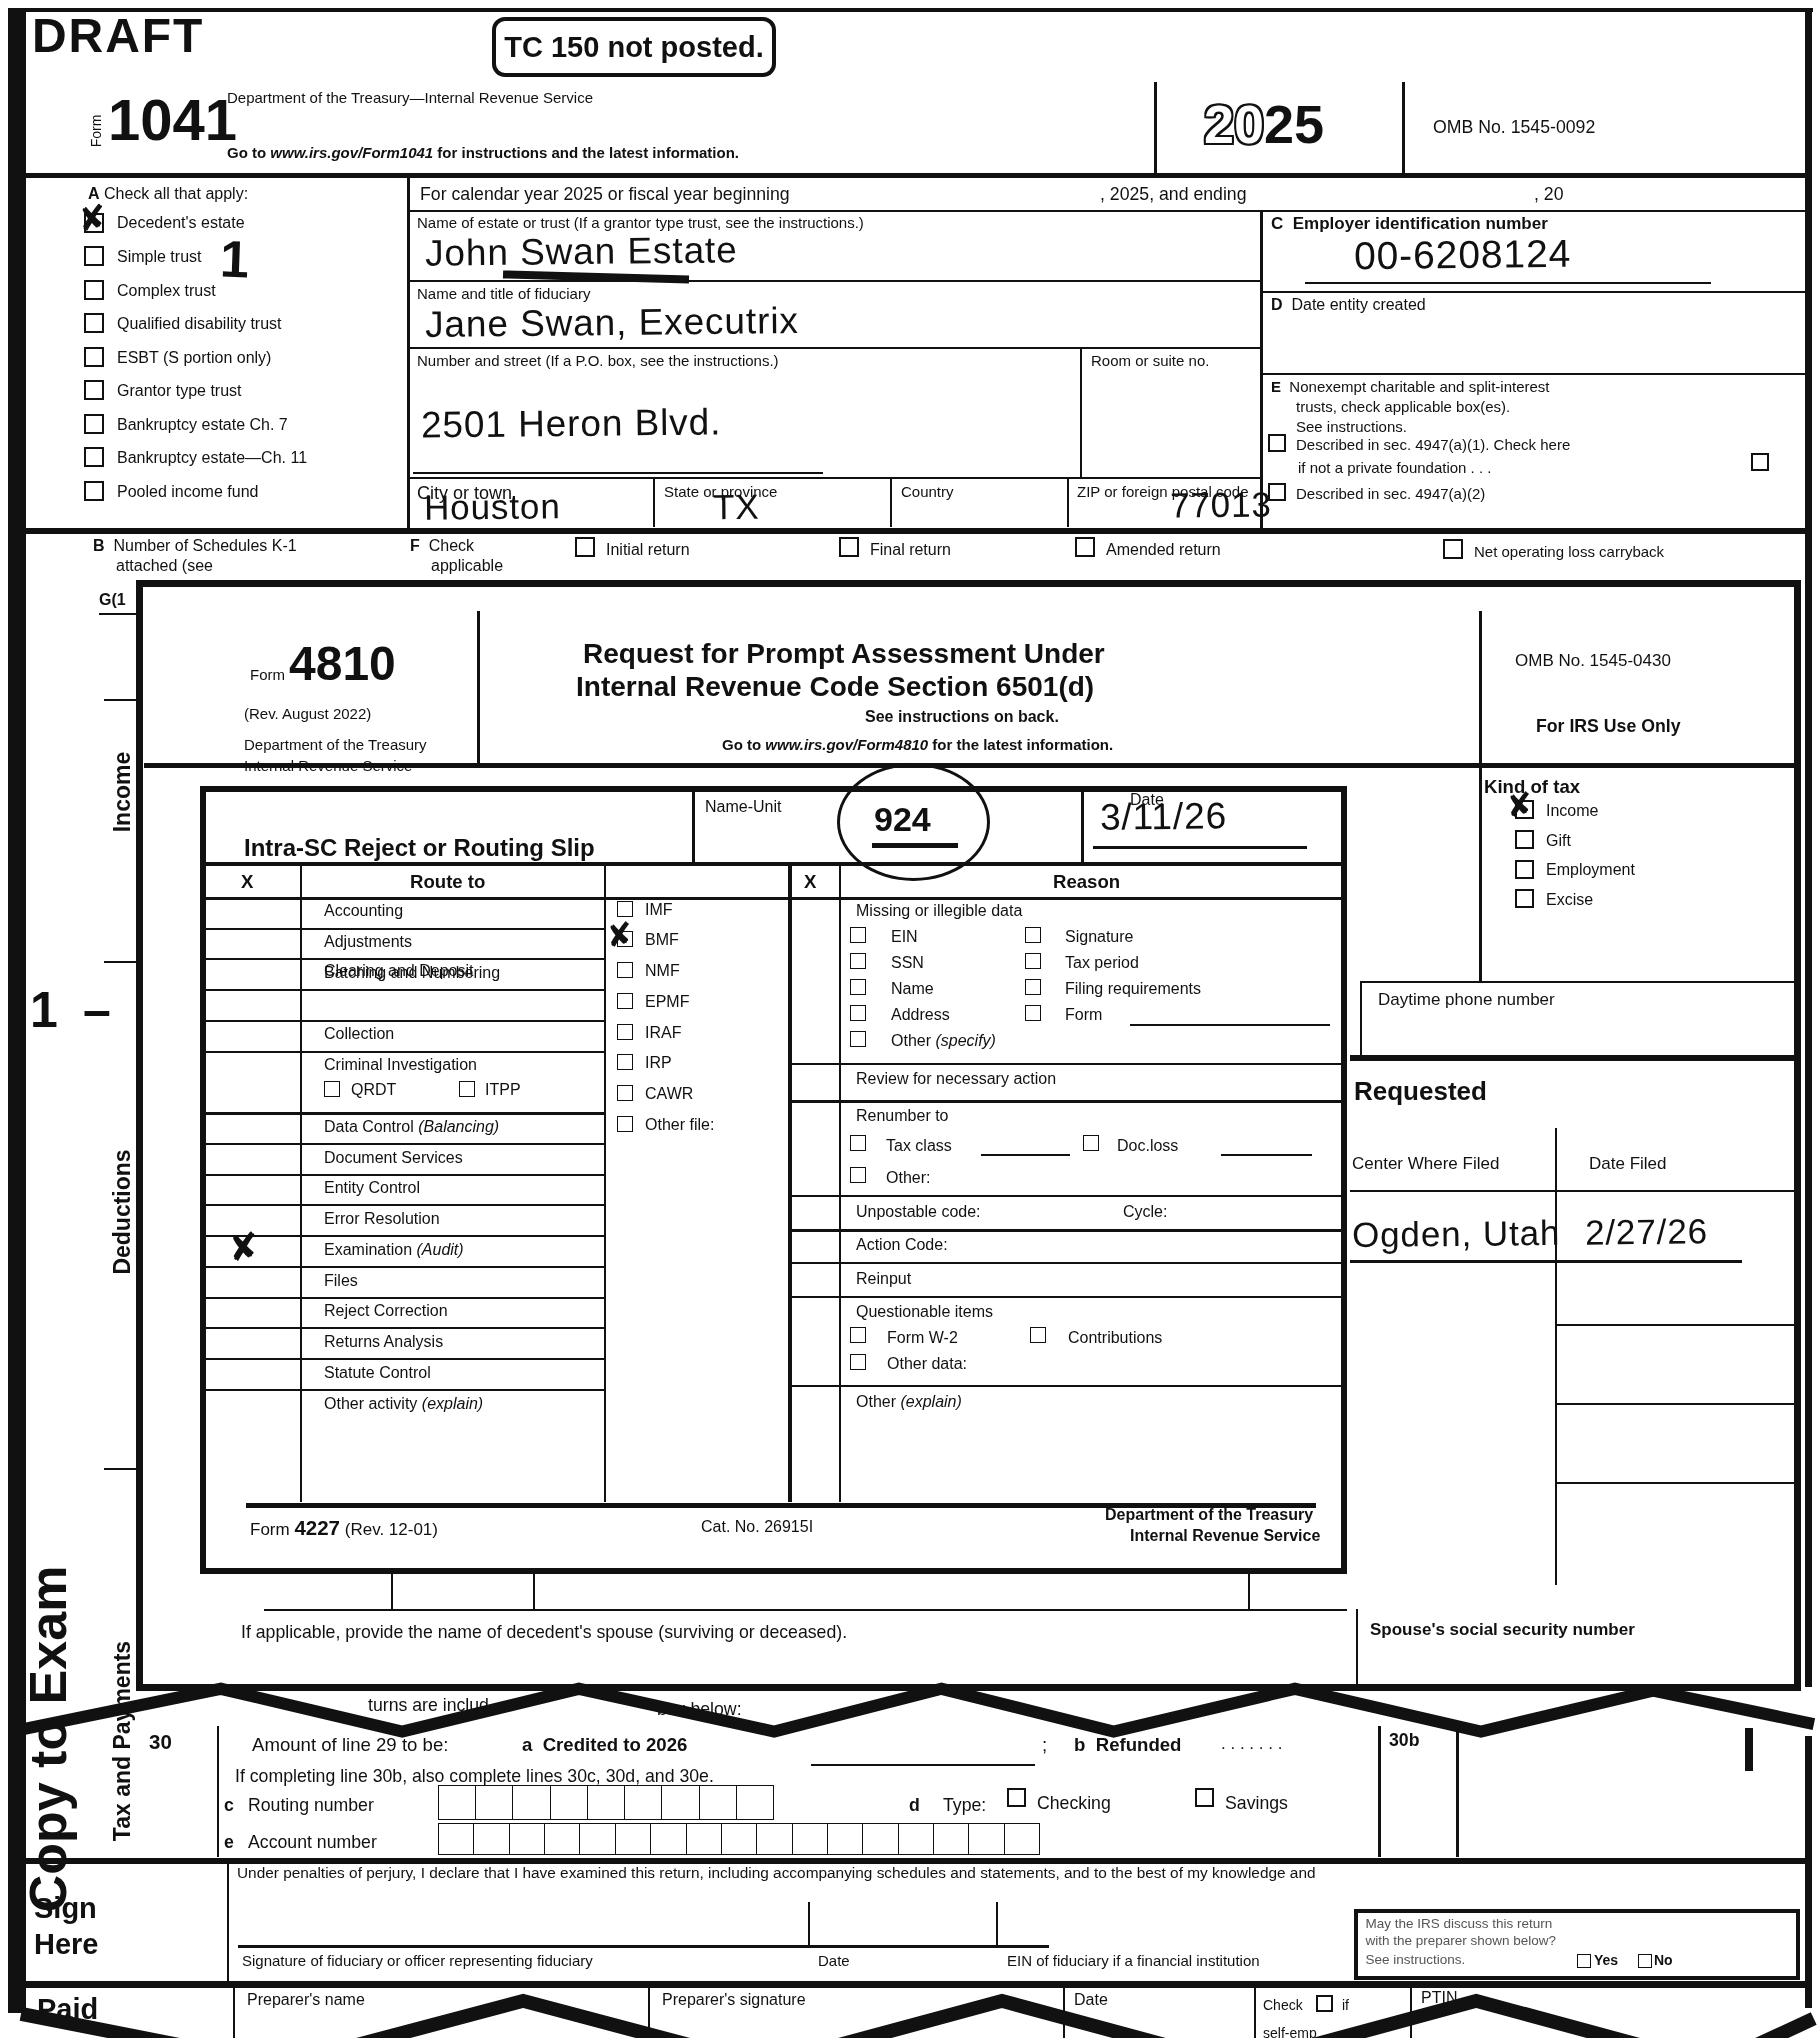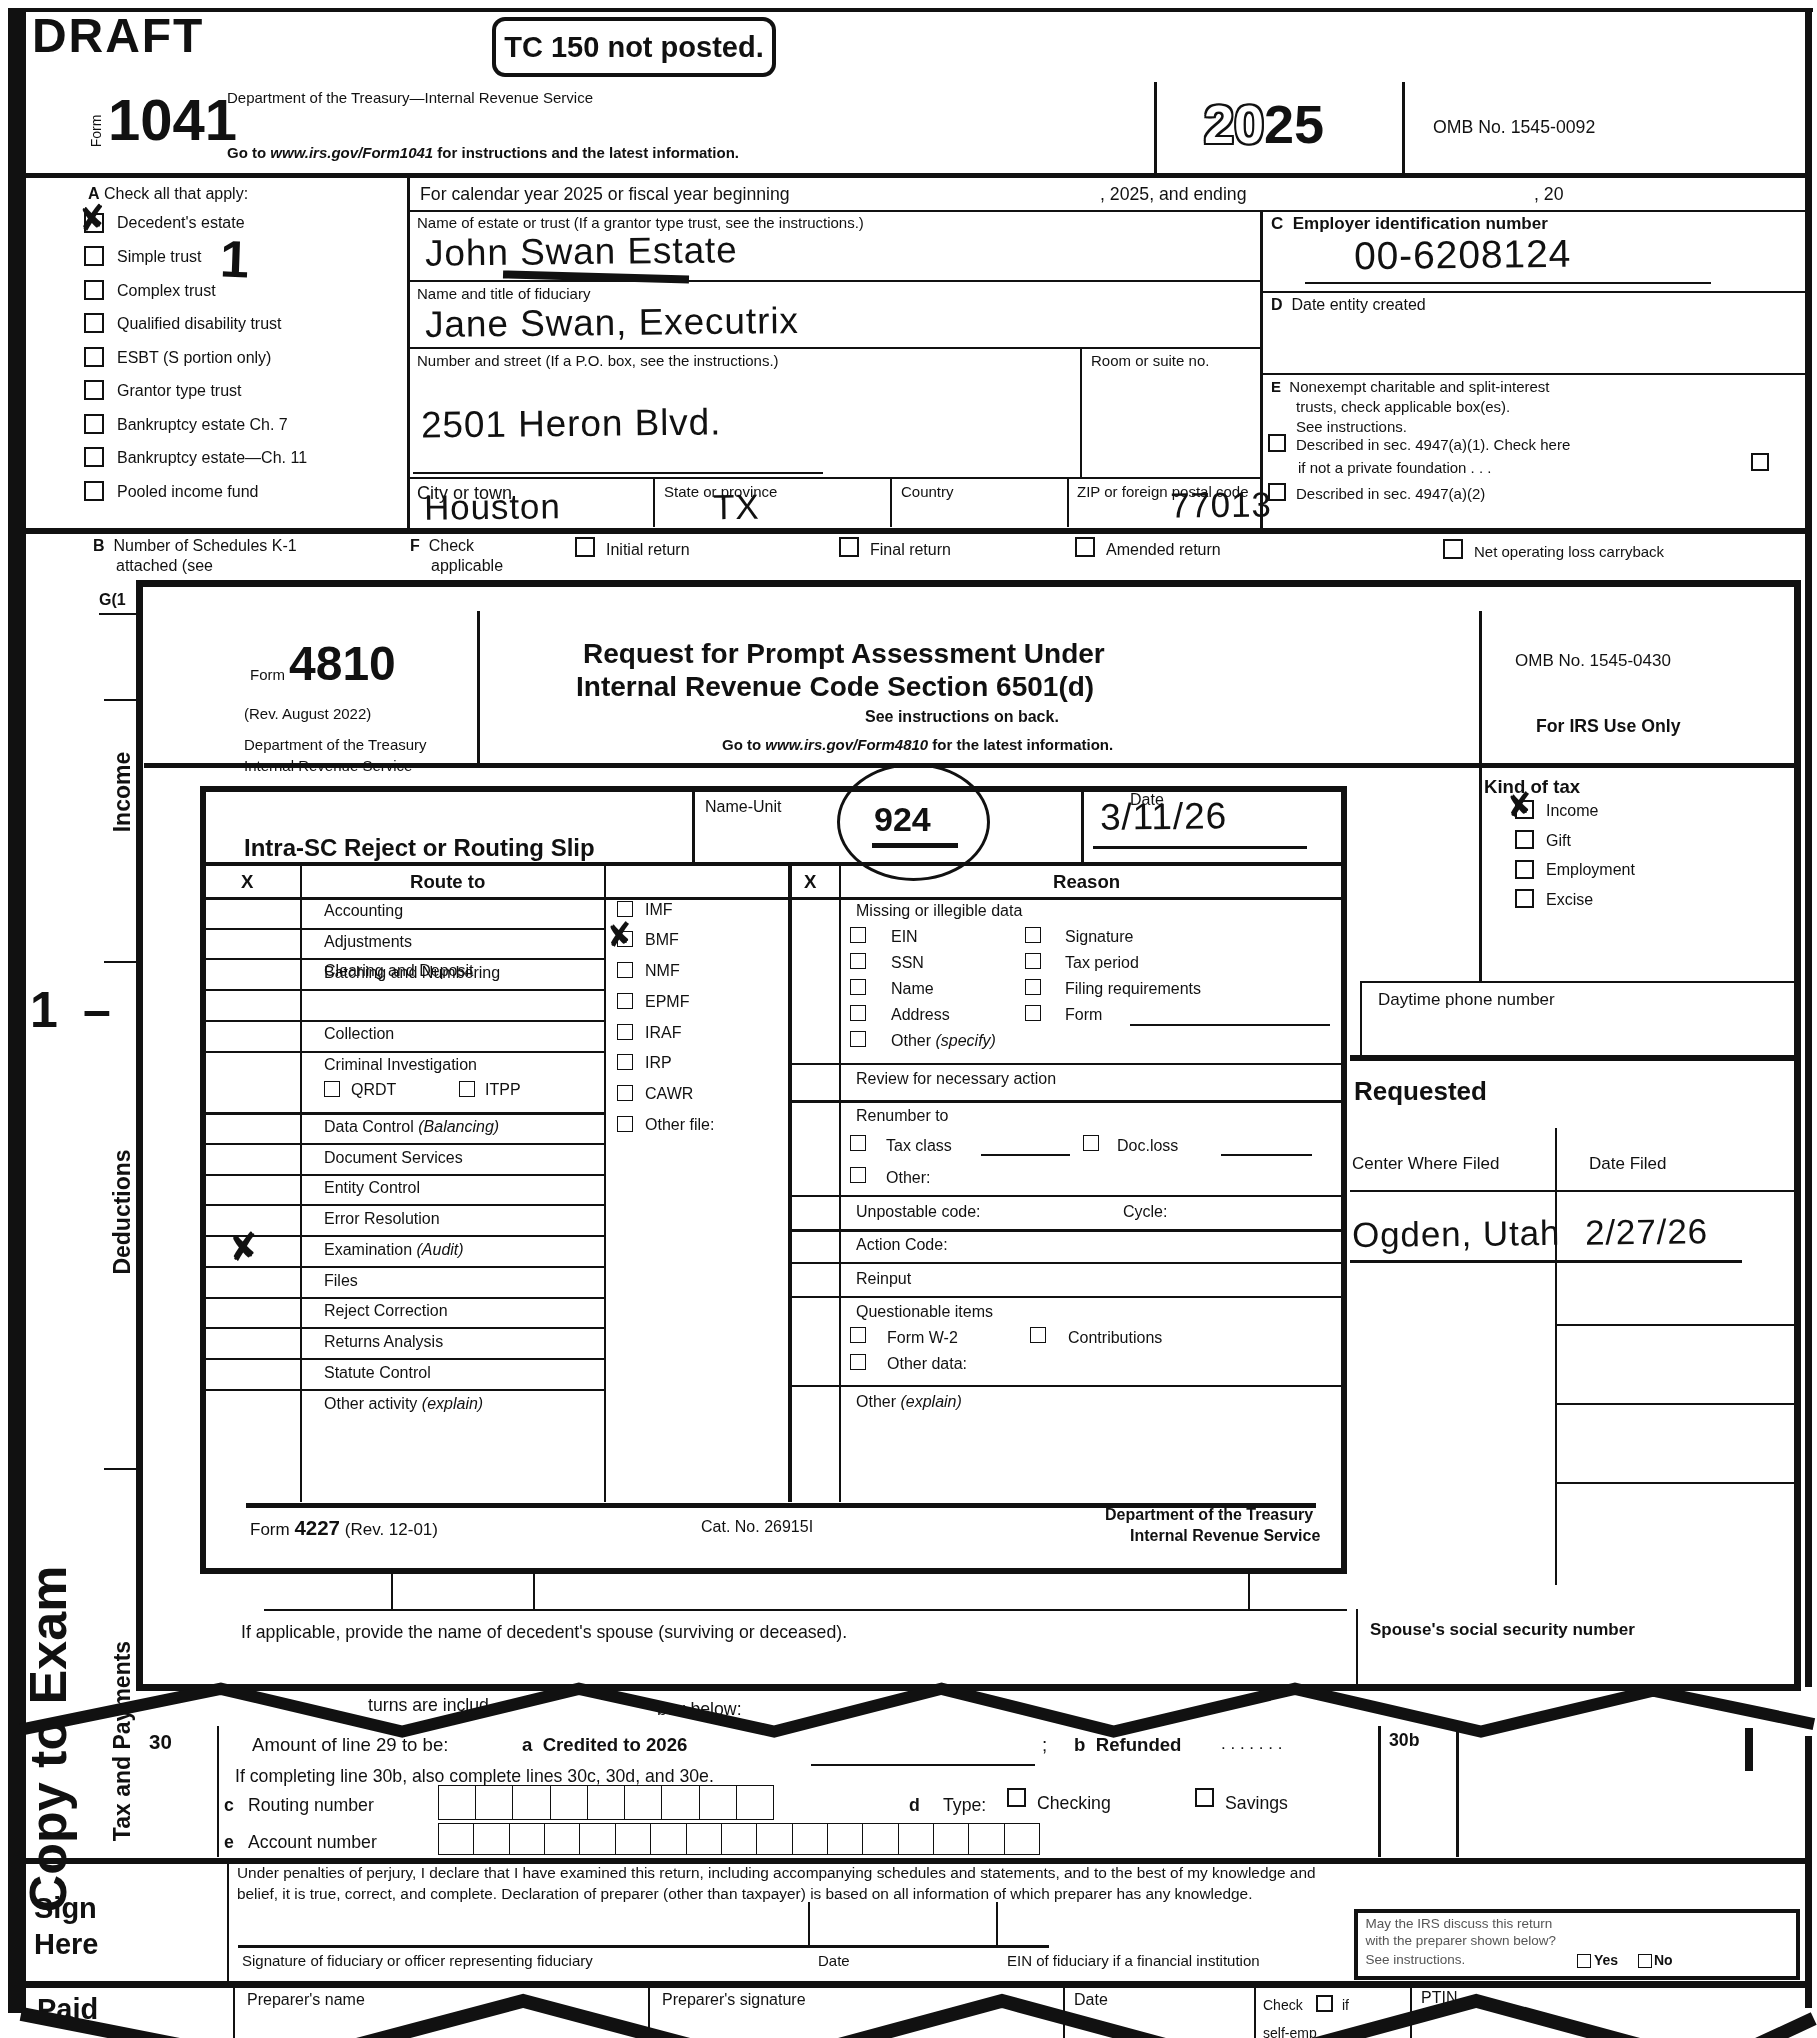--- a/index.html
+++ b/index.html
@@ -388,21 +388,20 @@
       <span class="cell"></span>
       <span class="cell"></span>
       <span class="cell"></span>
       <span class="cell"></span>
       <span class="cell"></span>
   </div>
 
   <div class="hl" style="left:26px;top:1858px;width:1781px;height:5.6px"></div>
   <div class="vl" style="left:227px;top:1858px;height:123px"></div>
   <div class="lbl" style="left:237px;top:1864px;font-size:15.4px">Under penalties of perjury, I declare that I have examined this return, including accompanying schedules and statements, and to the best of my knowledge and</div>
-  <div class="lbl" style="left:237px;top:1885px;font-size:15.4px">belief, it is true, correct, and complete. Declaration of preparer (other than taxpayer) is based on all information of which preparer has any knowledge.</div>
   <div class="lbl b" style="left:34px;top:1892px;font-size:29px">Sign</div>
   <div class="lbl b" style="left:34px;top:1928px;font-size:29px">Here</div>
   <div class="vl" style="left:808px;top:1902px;height:43px"></div>
   <div class="vl" style="left:996px;top:1902px;height:43px"></div>
   <div class="hl" style="left:238px;top:1945px;width:811px;height:2.8px"></div>
   <div class="lbl" style="left:242px;top:1952px;font-size:15px">Signature of fiduciary or officer representing fiduciary</div>
   <div class="lbl" style="left:818px;top:1952px;font-size:15px">Date</div>
   <div class="lbl" style="left:1007px;top:1952px;font-size:15px">EIN of fiduciary if a financial institution</div>
 
   <div class="abs" style="left:1354px;top:1909px;width:446px;height:71px;border:4.7px solid #111;background:#fff;box-sizing:border-box;z-index:5">

